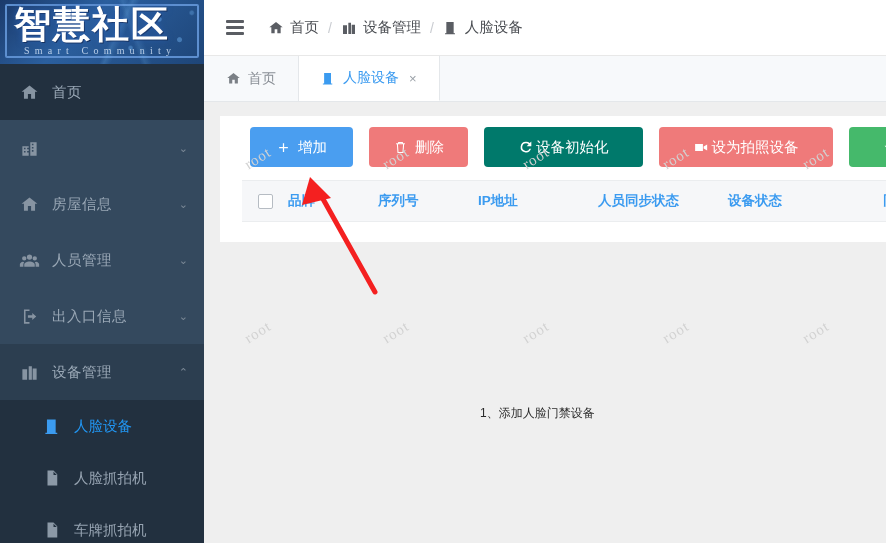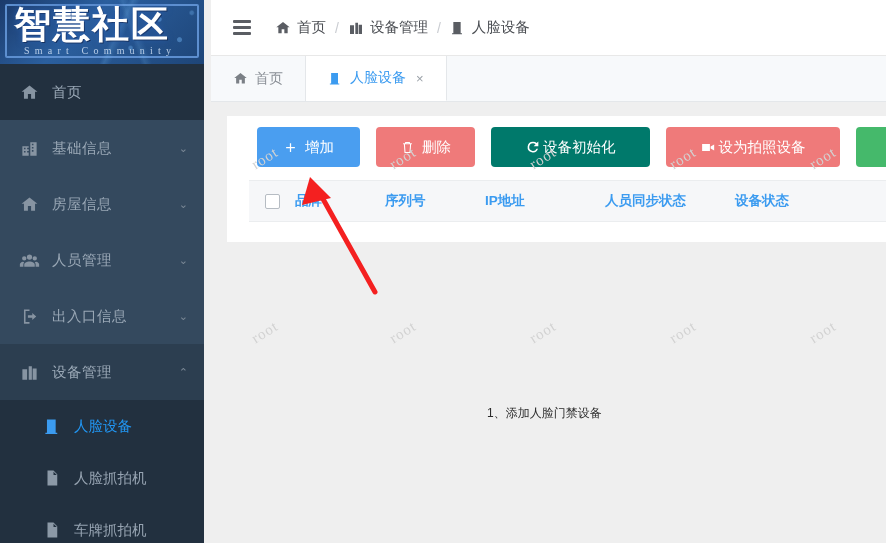--- a/index.html
+++ b/index.html
@@ -2,21 +2,21 @@
 <html><head>
 <meta charset="utf-8">
 <style>
   * { box-sizing: border-box; margin: 0; padding: 0; }
   html, body {
     width: 886px; height: 543px;
     overflow: hidden;
     font-family: "Liberation Sans", "DejaVu Sans", sans-serif;
     background: #efefef;
   }
-  #app { position: relative; width: 886px; height: 543px; display: flex; gap: 7px; }
+  #app { position: relative; width: 886px; height: 543px; display: flex; }
 
   
   #sidebar {
     width: 204px; height: 543px;
     background: #22303f;
     flex: 0 0 204px;
     position: relative;
     overflow: hidden;
   }
   .logo-box {
@@ -196,21 +196,20 @@
       </span>
       <span class="lbl">首页</span>
     </div>
 
     <div class="nav-item shade">
       <span class="ico">
         <svg width="19" height="19" viewBox="0 0 24 24" fill="currentColor">
             <path d="M3 9h8v12H3V9zm2 2v2h2v-2H5zm0 4v2h2v-2H5zm4-4v2h2v-2H9zm0 4v2h2v-2H9zM13 4h8v17h-8V4zm2 2v2h2V6h-2zm0 4v2h2v-2h-2zm0 4v2h2v-2h-2z"></path>
           </svg>
       </span>
-      <span class="lbl">基础信息</span>
       <span class="caret">⌄</span>
     </div>
 
     <div class="nav-item shade">
       <span class="ico">
         <svg width="19" height="19" viewBox="0 0 24 24" fill="currentColor">
             <path d="M12 3 2 11h3v9h5v-6h4v6h5v-9h3L12 3z"></path>
           </svg>
       </span>
       <span class="lbl">房屋信息</span>

